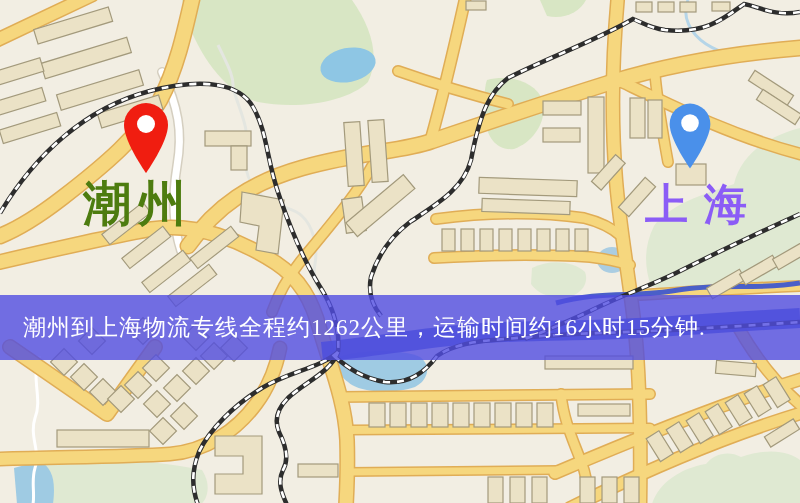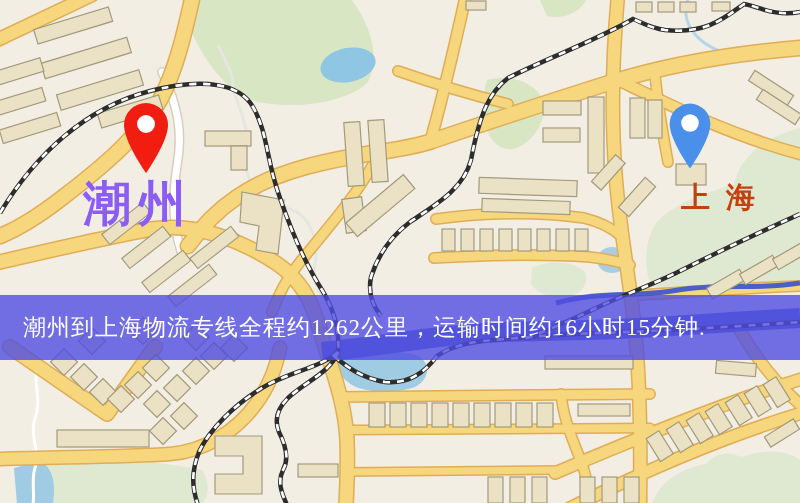--- a/index.html
+++ b/index.html
@@ -10,22 +10,22 @@
   .wcase{fill:none;stroke:#d5cfc0;stroke-linecap:round;}
   .wfill{fill:none;stroke:#ffffff;stroke-linecap:round;}
   .rail-b{fill:none;stroke:#2d2d2d;}
   .rail-d{fill:none;stroke:#ffffff;stroke-dasharray:7 7;}
   .bld{fill:#ebe2c6;stroke:#a39a7c;stroke-width:1.2;}
   .park{fill:#d8e6c4;}
   .park2{fill:#dfe9d2;}
   .banner{position:absolute;left:0;top:295px;width:800px;height:65px;background:rgba(80,76,225,0.8);display:flex;align-items:center;z-index:3;}
   .banner-text{color:#ffffff;font-size:23px;font-family:"Liberation Serif","DejaVu Serif",serif;padding-left:23px;letter-spacing:1px;white-space:nowrap;}
   .map-label{position:absolute;font-family:"Liberation Serif","DejaVu Serif",serif;font-weight:600;line-height:1;z-index:4;}
-  .origin-label{left:83px;top:180px;font-size:48px;letter-spacing:7px;color:#8b5cf6;}
-  .dest-label{left:645px;top:183px;font-size:29px;letter-spacing:16px;color:#c2410c;margin-left:36px;}
+  .origin-label{left:83px;top:180px;font-size:48px;letter-spacing:7px;color:#4d7c0f;}
+  .dest-label{left:645px;top:183px;font-size:43px;letter-spacing:16px;color:#8b5cf6;}
   .pin{position:absolute;z-index:5;}
   .pin-origin{left:119px;top:102px;}
   .pin-dest{left:665px;top:102px;}
 </style>
 </head>
 <body>
 
 <div class="stage">
 
   <svg class="map-svg" viewBox="0 0 800 503">

